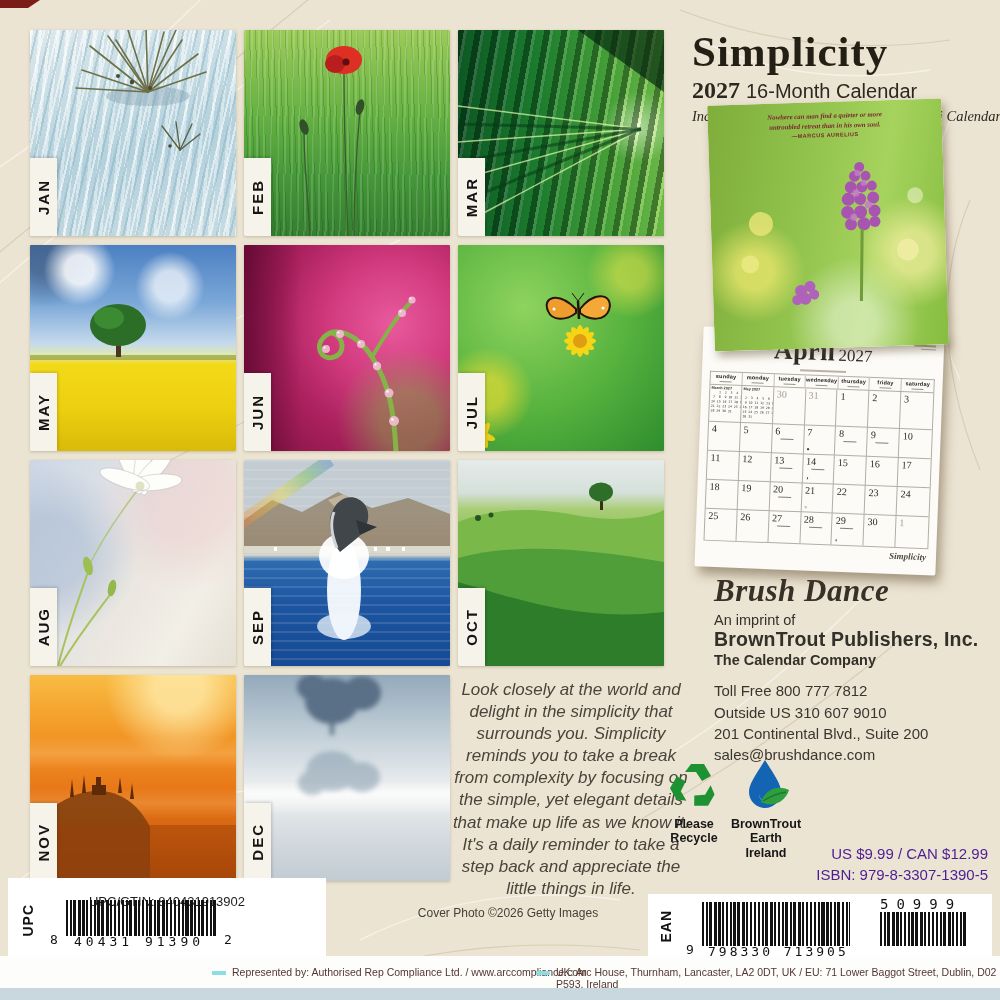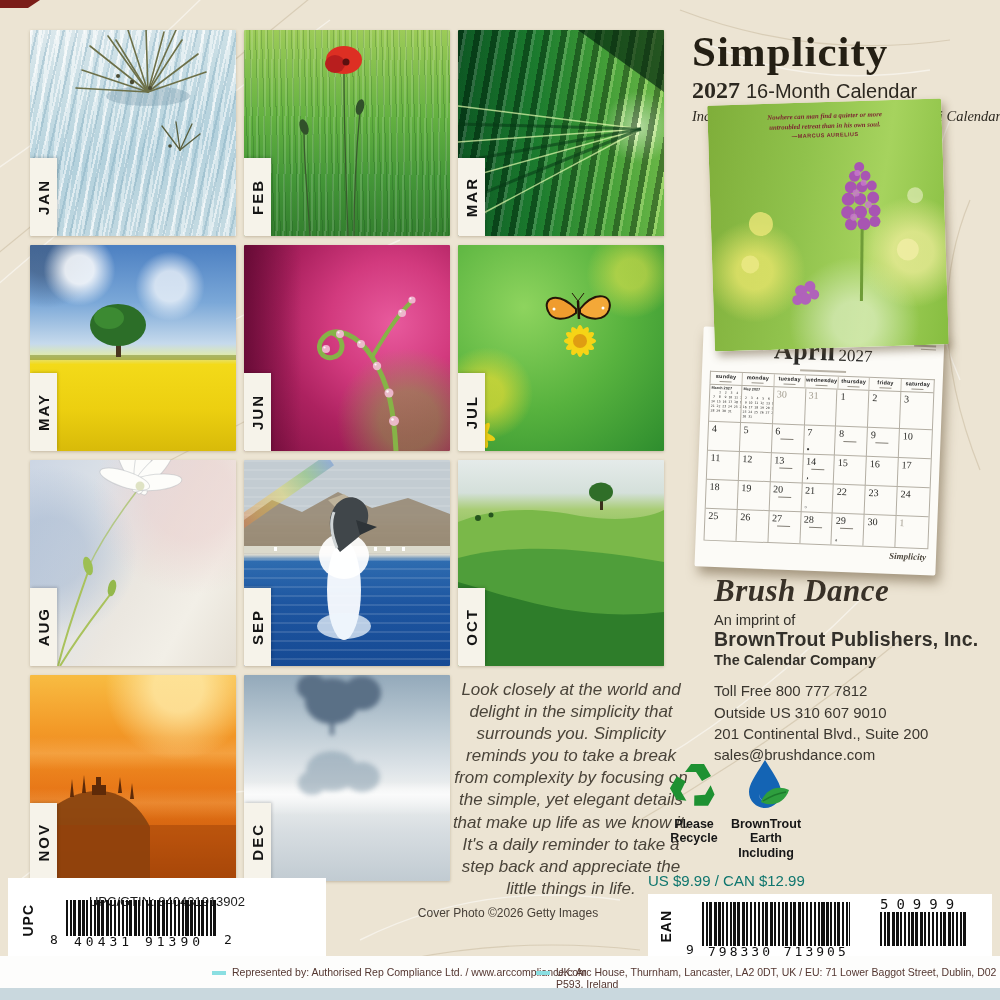--- a/index.html
+++ b/index.html
@@ -113,22 +113,22 @@
   #pub .contact{margin-top:11px;font:400 15px/1.42 "Liberation Sans",sans-serif;color:#3a362f;}
   
   #desc{left:451px;top:679px;width:240px;text-align:center;
         font:italic 400 17px/1.3 "Liberation Sans",sans-serif;color:#4a443a;}
   
   .eco{text-align:center;}
   .eco .lbl{font:700 12.5px/1.15 "Liberation Sans",sans-serif;color:#161616;margin-top:3px;}
   #eco-recycle{left:662px;top:760px;width:64px;}
   #eco-earth{left:728px;top:758px;width:76px;}
   
-  #pricing{left:648px;top:872px;width:340px;text-align:left;
-        font:400 15px/1.25 "Liberation Sans",sans-serif;color:#0f766e;}
+  #pricing{left:648px;top:845px;width:340px;text-align:right;
+        font:400 15px/1.25 "Liberation Sans",sans-serif;color:#4c1d95;}
   #pricing div{margin-bottom:2px;}
   
   .whitebox{background:#fff;position:absolute;}
   #upc-box{left:8px;top:878px;width:318px;height:82px;}
   #ean-box{left:648px;top:894px;width:344px;height:72px;}
   .bc-head{text-align:center;font:400 13px "Liberation Sans",sans-serif;color:#1c1c1c;padding-top:16px;}
   .bc-vert{position:absolute;writing-mode:vertical-rl;transform:rotate(180deg);
         font:700 14px "Liberation Sans",sans-serif;letter-spacing:1px;color:#111;}
   .bars{background:
      repeating-linear-gradient(90deg,#111 0 2px,rgba(0,0,0,0) 2px 4px),
@@ -696,21 +696,21 @@
   </div>
   <div id="eco-earth" class="abs eco">
     <svg width="54" height="52" viewBox="0 0 54 52">
       <path d="M26 2 C 16 18 10 26 10 34 a16 16 0 0 0 32 0 C 42 26 36 18 26 2 Z" fill="#1464b4"></path>
       <path d="M20 36 a8 8 0 0 0 4 7 a10 10 0 0 1 -4 -7 Z" fill="#ffffff" opacity=".8"></path>
       <path d="M50 32 C 38 26 26 32 22 44 C 34 50 46 44 50 32 Z" fill="#2e9e3e"></path>
       <path d="M24 43 C 32 38 40 35 47 34" stroke="#1c7a2c" stroke-width="1.4" fill="none"></path>
     </svg>
     <div class="lbl">
       <span>BrownTrout</span><br>
-      <span>Earth Including</span>
+      <span>Earth Ireland</span>
     </div>
   </div>
 
   <div id="pricing" class="abs">
     <div>US $9.99  /  CAN $12.99</div>
     <div>ISBN: 979-8-3307-1390-5</div>
   </div>
 
   <div id="upc-box" class="whitebox">
     <div class="bc-head">UPC/GTIN: 840431913902</div>

